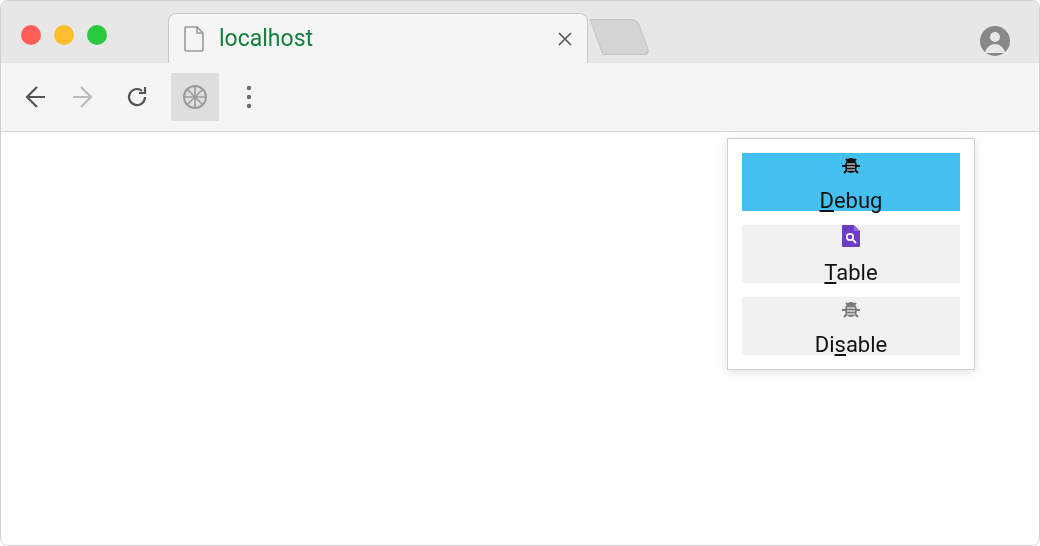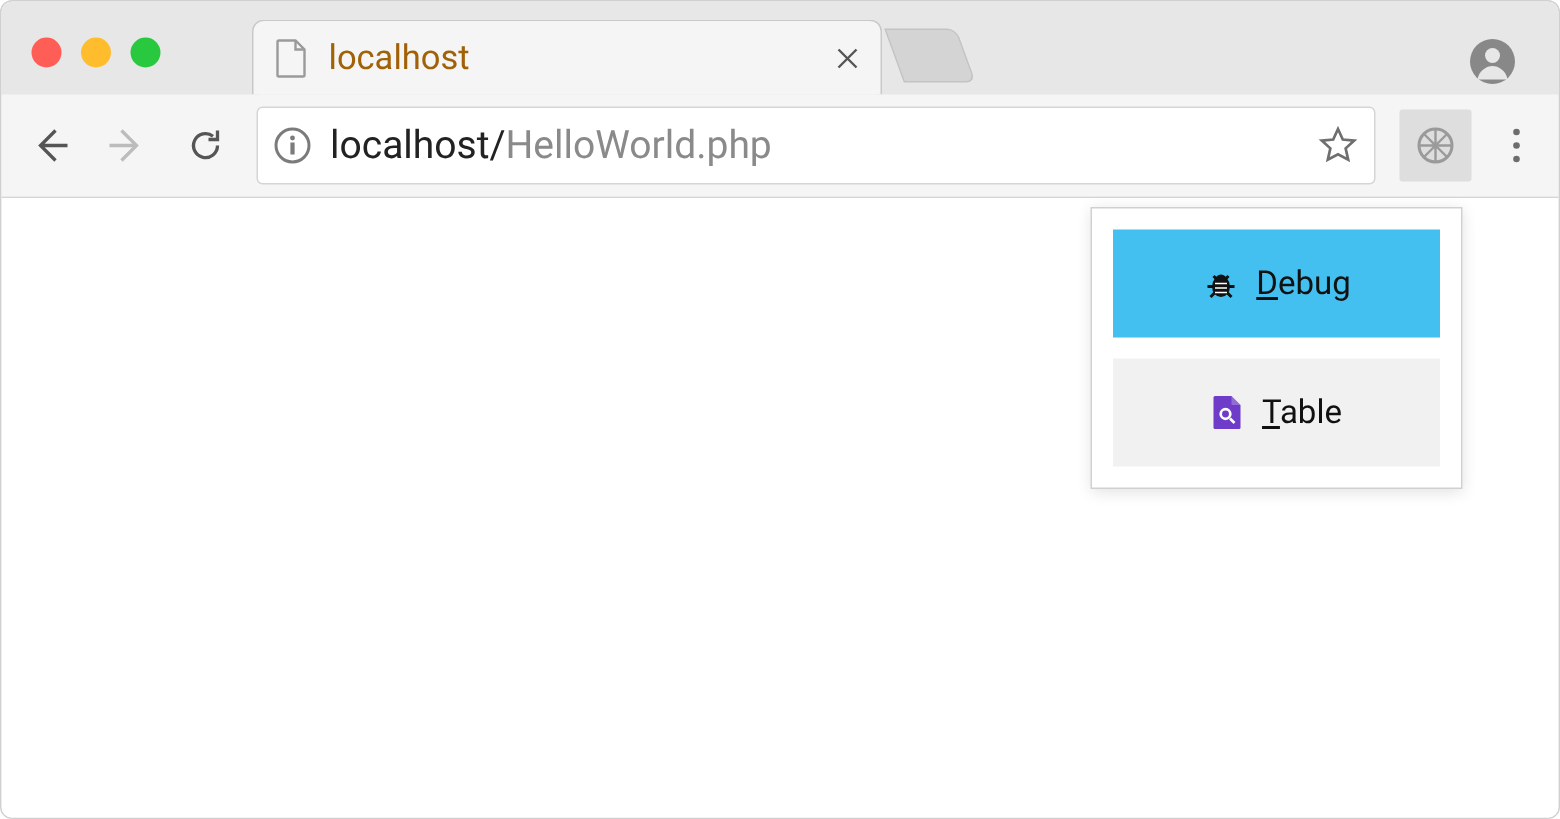--- a/index.html
+++ b/index.html
@@ -60,21 +60,21 @@
       display: flex;
       align-items: center;
       padding: 0 14px;
       gap: 14px;
     }
     .tab .page-icon {
       color: #7d7d7d;
     }
     .tab-title {
       font-size: 23px;
-      color: #a16207;
+      color: #15803d;
       flex: 1;
     }
     .tab-close {
       color: #555;
       font-size: 20px;
       cursor: pointer;
     }
     .new-tab {
       width: 48px;
       height: 36px;
@@ -167,30 +167,31 @@
       position: absolute;
       right: 64px;
       top: 6px;
       width: 248px;
       background: #fff;
       border: 1px solid #d0d0d0;
       box-shadow: 0 2px 10px rgba(0,0,0,0.12);
       padding: 14px;
     }
     .menu-item {
-      height: 72px;
+      height: 58px;
       background: #f1f1f1;
       display: flex;
       align-items: center;
       justify-content: center;
       gap: 12px;
       font-size: 22px;
       color: #111;
       cursor: pointer;
       margin-bottom: 14px;
+      flex-direction: column;
     }
     .menu-item:last-child { margin-bottom: 0; }
     .menu-item.active {
       background: #43c0f0;
     }
     .menu-item .mi-icon {
       display: flex;
       align-items: center;
       justify-content: center;
     }
@@ -244,37 +245,20 @@
           <path d="M10 4l10 10-10 10M20 14H2" stroke="#bcbcbc" stroke-width="2.2" fill="none"></path>
         </svg>
     </div>
     <div class="nav-btn">
       <svg width="28" height="28" viewBox="0 0 28 28">
           <path d="M22 14a8 8 0 1 1-3-6.2" stroke="#555" stroke-width="2.2" fill="none"></path>
           <path d="M22 4v6h-6" stroke="#555" stroke-width="2.2" fill="none"></path>
         </svg>
     </div>
 
-    <div class="address-bar">
-      <span class="info-icon">
-        <svg width="26" height="26" viewBox="0 0 26 26">
-            <circle cx="13" cy="13" r="11" stroke="#7b7b7b" stroke-width="2" fill="none"></circle>
-            <circle cx="13" cy="8" r="1.6" fill="#7b7b7b"></circle>
-            <rect x="11.6" y="11" width="2.8" height="8" fill="#7b7b7b"></rect>
-          </svg>
-      </span>
-      <span class="url">
-        <span>localhost/</span><span class="path">HelloWorld.php</span>
-      </span>
-      <span class="star-icon">
-        <svg width="28" height="28" viewBox="0 0 28 28">
-            <path d="M14 3l3.2 7 7.6.7-5.7 5.2 1.7 7.5L14 19.8 7.2 23.4l1.7-7.5L3.2 10.7l7.6-.7z" stroke="#6f6f6f" stroke-width="1.8" fill="none"></path>
-          </svg>
-      </span>
-    </div>
 
     <div class="ext-btn">
       <svg width="28" height="28" viewBox="0 0 28 28">
         <circle cx="14" cy="14" r="11" fill="none" stroke="#9a9a9a" stroke-width="2"></circle>
         <path d="M14 3v22M3 14h22M6 6l16 16M22 6L6 22" stroke="#9a9a9a" stroke-width="1.6"></path>
       </svg>
     </div>
     <div class="dots-btn">
       <svg width="8" height="24" viewBox="0 0 8 24">
           <circle cx="4" cy="3" r="2.2" fill="#6d6d6d"></circle>
@@ -301,14 +285,24 @@
     <span class="mi-icon">
           <svg width="22" height="24" viewBox="0 0 22 24">
             <path d="M3 1h11l6 6v15a1 1 0 0 1-1 1H3a1 1 0 0 1-1-1V2a1 1 0 0 1 1-1z" fill="#6f3bc9"></path>
             <path d="M14 1v6h6" fill="#fff" opacity="0.25"></path>
             <circle cx="10" cy="13" r="3.2" stroke="#fff" stroke-width="1.8" fill="none"></circle>
             <path d="M13 16l3 3" stroke="#fff" stroke-width="1.8"></path>
           </svg>
         </span>
     <span class="mi-label"><span></span><span class="u">T</span><span>able</span></span>
   </div>
+      <div class="menu-item">
+    <span class="mi-icon">
+          <svg width="24" height="24" viewBox="0 0 24 24">
+            <ellipse cx="12" cy="14" rx="6" ry="7" fill="#7a7a7a"></ellipse>
+            <path d="M7 7l3 3M17 7l-3 3M3 14h4M21 14h-4M5 21l4-4M19 21l-4-4M12 7a3 3 0 0 1 3 3H9a3 3 0 0 1 3-3z" stroke="#7a7a7a" stroke-width="2" fill="#7a7a7a"></path>
+            <path d="M8 12h8M8 15h8M8 18h8" stroke="#fff" stroke-width="1"></path>
+          </svg>
+        </span>
+    <span class="mi-label"><span>Di</span><span class="u">s</span><span>able</span></span>
+  </div>
     </div>
 </div>
 
 </body></html>

